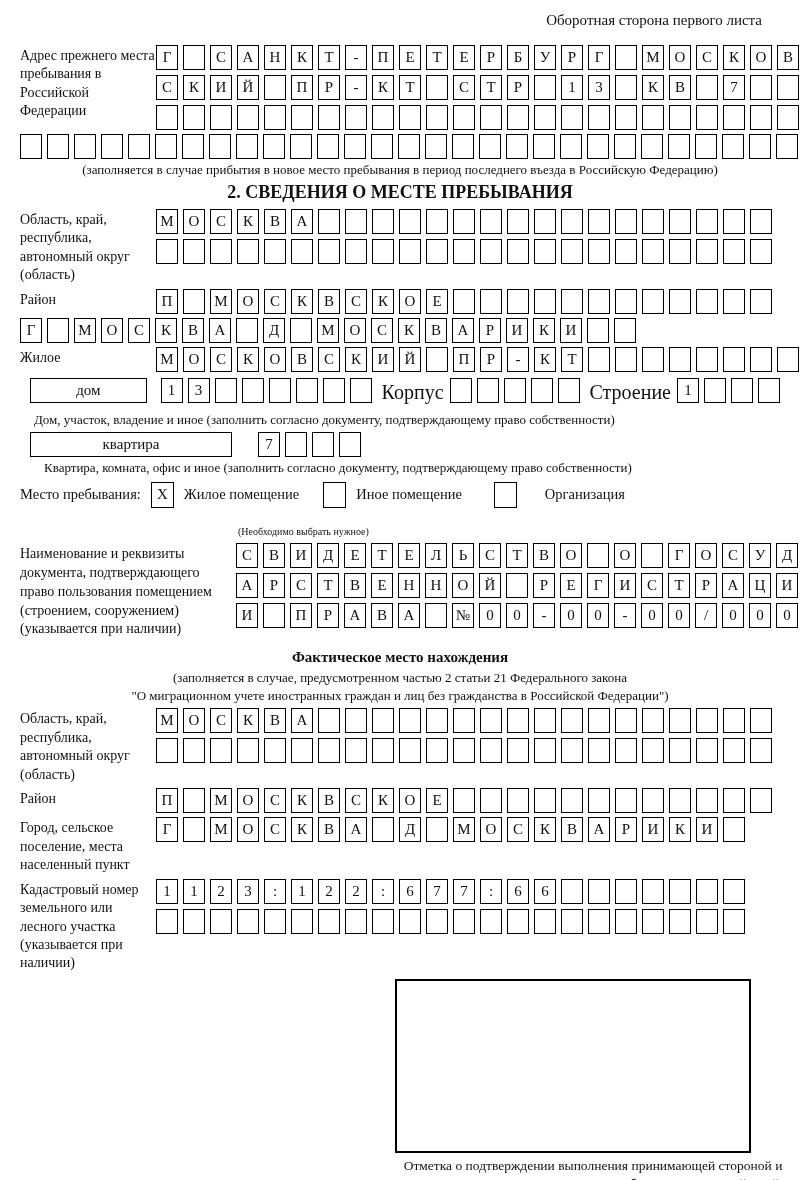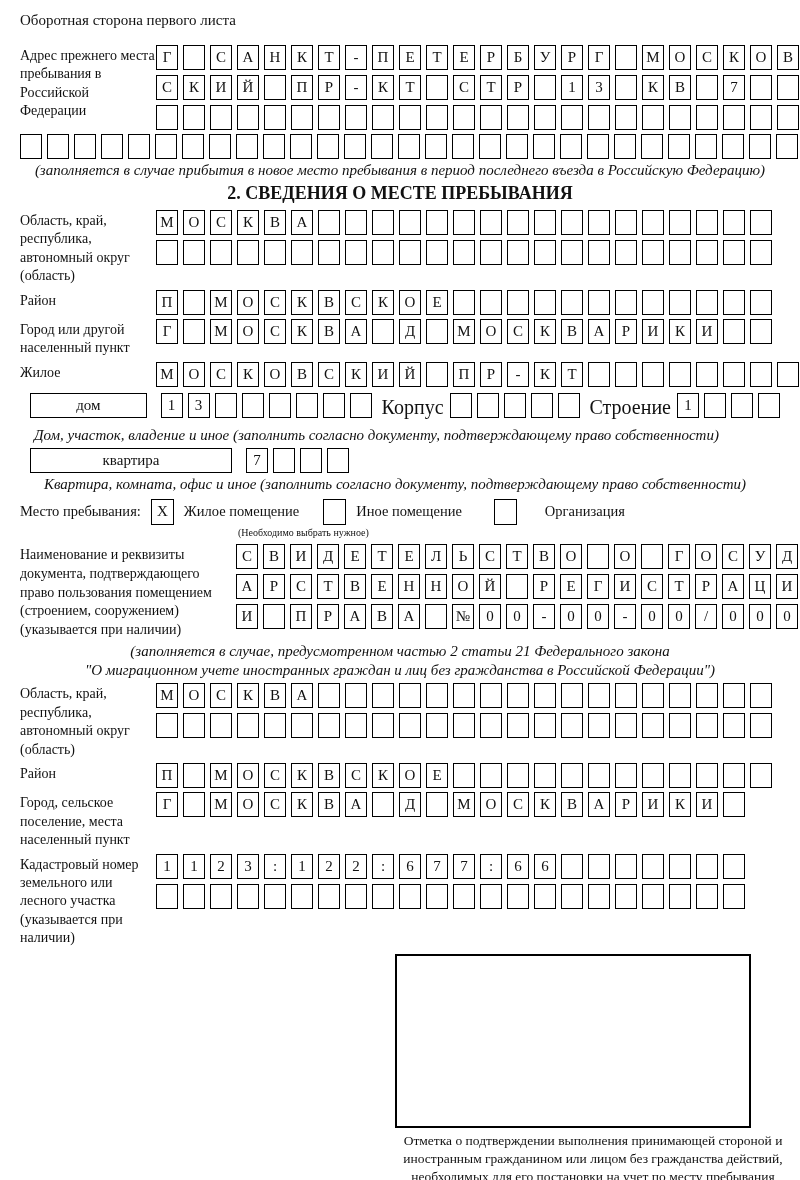--- a/index.html
+++ b/index.html
@@ -1,38 +1,38 @@
 <!DOCTYPE html>
 <html><head>
 <meta charset="utf-8">
 <style>
   html,body{margin:0;padding:0;background:#fff;}
   body{width:800px;height:1180px;overflow:hidden;
        font-family:"Liberation Serif","DejaVu Serif",serif;color:#111;}
   .page{padding:12px 20px 0 20px;position:relative;}
-  .hdr-note{text-align:left;font-size:15px;padding-right:18px;margin-bottom:16px;}
+  .hdr-note{text-align:right;font-size:15px;padding-right:18px;margin-bottom:16px;}
 
   .frow{display:flex;align-items:flex-start;margin-bottom:2px;}
   .flabel{width:136px;flex:0 0 136px;font-size:14px;line-height:1.32;padding-top:2px;}
   .rows{display:flex;flex-direction:column;gap:5px;}
   .cells{display:flex;gap:5px;}
   .cell{width:20px;height:23px;flex:0 0 20px;border:1.6px solid #000;
         display:inline-flex;align-items:center;justify-content:center;
         font-size:15px;line-height:1;background:#fff;}
-  .caption{font-size:15px;text-align:center;margin:3px 0 4px 0;font-style:italic;}
+  .caption{font-size:13px;text-align:center;margin:3px 0 4px 0;}
   .sec-title{font-weight:bold;font-size:18px;text-align:center;margin:4px 0 6px 0;}
   .sub-title{font-weight:bold;font-size:15px;text-align:center;margin:10px 0 4px 0;}
 
   .labelbox{border:1.6px solid #000;height:23px;display:inline-flex;
             align-items:center;justify-content:center;font-size:15px;}
   .labelbox.dom{width:162px;}
   .labelbox.kv{width:200px;}
   .inline-lbl{font-size:20px;padding:3px 6px 0 10px;white-space:nowrap;}
 
-  .stay-row{display:flex;align-items:center;gap:10px;margin:6px 0 2px 0;font-size:14.5px;}
+  .stay-row{display:flex;align-items:center;gap:10px;margin:6px 0 18px 0;font-size:14.5px;}
   .chk{width:21px;height:24px;border:1.6px solid #000;display:inline-flex;
        align-items:center;justify-content:center;font-size:15px;}
   .stay-note{font-size:10px;margin:1px 0 6px 218px;}
 
   .doc-label{width:216px;flex:0 0 216px;font-size:14px;line-height:1.35;padding-top:2px;}
 
   .stamp-box{border:2px solid #000;width:352px;height:170px;margin:6px 0 4px 375px;}
   .stamp-note{width:402px;margin-left:372px;text-align:center;font-size:13.5px;line-height:1.35;}
 
   .mt4{margin-top:4px;} .mt6{margin-top:6px;}
@@ -241,21 +241,20 @@
         <span class="cell"></span>
         <span class="cell"></span>
         <span class="cell"></span>
         <span class="cell"></span>
         <span class="cell"></span>
         <span class="cell"></span>
       </div>
   </div>
 
   <div class="frow mt4">
-    <div class="flabel">Город или другой населенный пункт</div>
     <div class="cells">
         <span class="cell">Г</span>
         <span class="cell"></span>
         <span class="cell">М</span>
         <span class="cell">О</span>
         <span class="cell">С</span>
         <span class="cell">К</span>
         <span class="cell">В</span>
         <span class="cell">А</span>
         <span class="cell"></span>
@@ -329,21 +328,21 @@
     <div class="inline-lbl">Строение</div>
     <div class="cells">
         <span class="cell">1</span>
         <span class="cell"></span>
         <span class="cell"></span>
         <span class="cell"></span>
       </div>
   </div>
   <div class="caption" style="text-align:left;margin-left:14px;margin-top:8px;">Дом, участок, владение и иное (заполнить согласно документу, подтверждающему право собственности)</div>
 
-  <div class="frow" style="align-items:center;margin-left:10px;">
+  <div class="frow" style="align-items:center;margin-left:10px;gap:12px;">
     <div class="labelbox kv">квартира</div>
     <div class="cells" style="margin-left:14px;">
         <span class="cell">7</span>
         <span class="cell"></span>
         <span class="cell"></span>
         <span class="cell"></span>
       </div>
   </div>
   <div class="caption" style="text-align:left;margin-left:24px;">Квартира, комната, офис и иное (заполнить согласно документу, подтверждающему право собственности)</div>
 
@@ -426,20 +425,21 @@
           <span class="cell">0</span>
           <span class="cell">0</span>
           <span class="cell">/</span>
           <span class="cell">0</span>
           <span class="cell">0</span>
           <span class="cell">0</span>
         </div>
     </div>
   </div>
 
+  <div class="sub-title">Фактическое место нахождения</div>
   <div class="caption">(заполняется в случае, предусмотренном частью 2 статьи 21 Федерального закона</div>
   <div class="caption" style="margin-top:-2px;">"О миграционном учете иностранных граждан и лиц без гражданства в Российской Федерации")</div>
 
   <div class="frow mt4">
     <div class="flabel">Область, край, республика, автономный округ (область)</div>
     <div class="rows">
       <div class="cells">
           <span class="cell">М</span>
           <span class="cell">О</span>
           <span class="cell">С</span>

